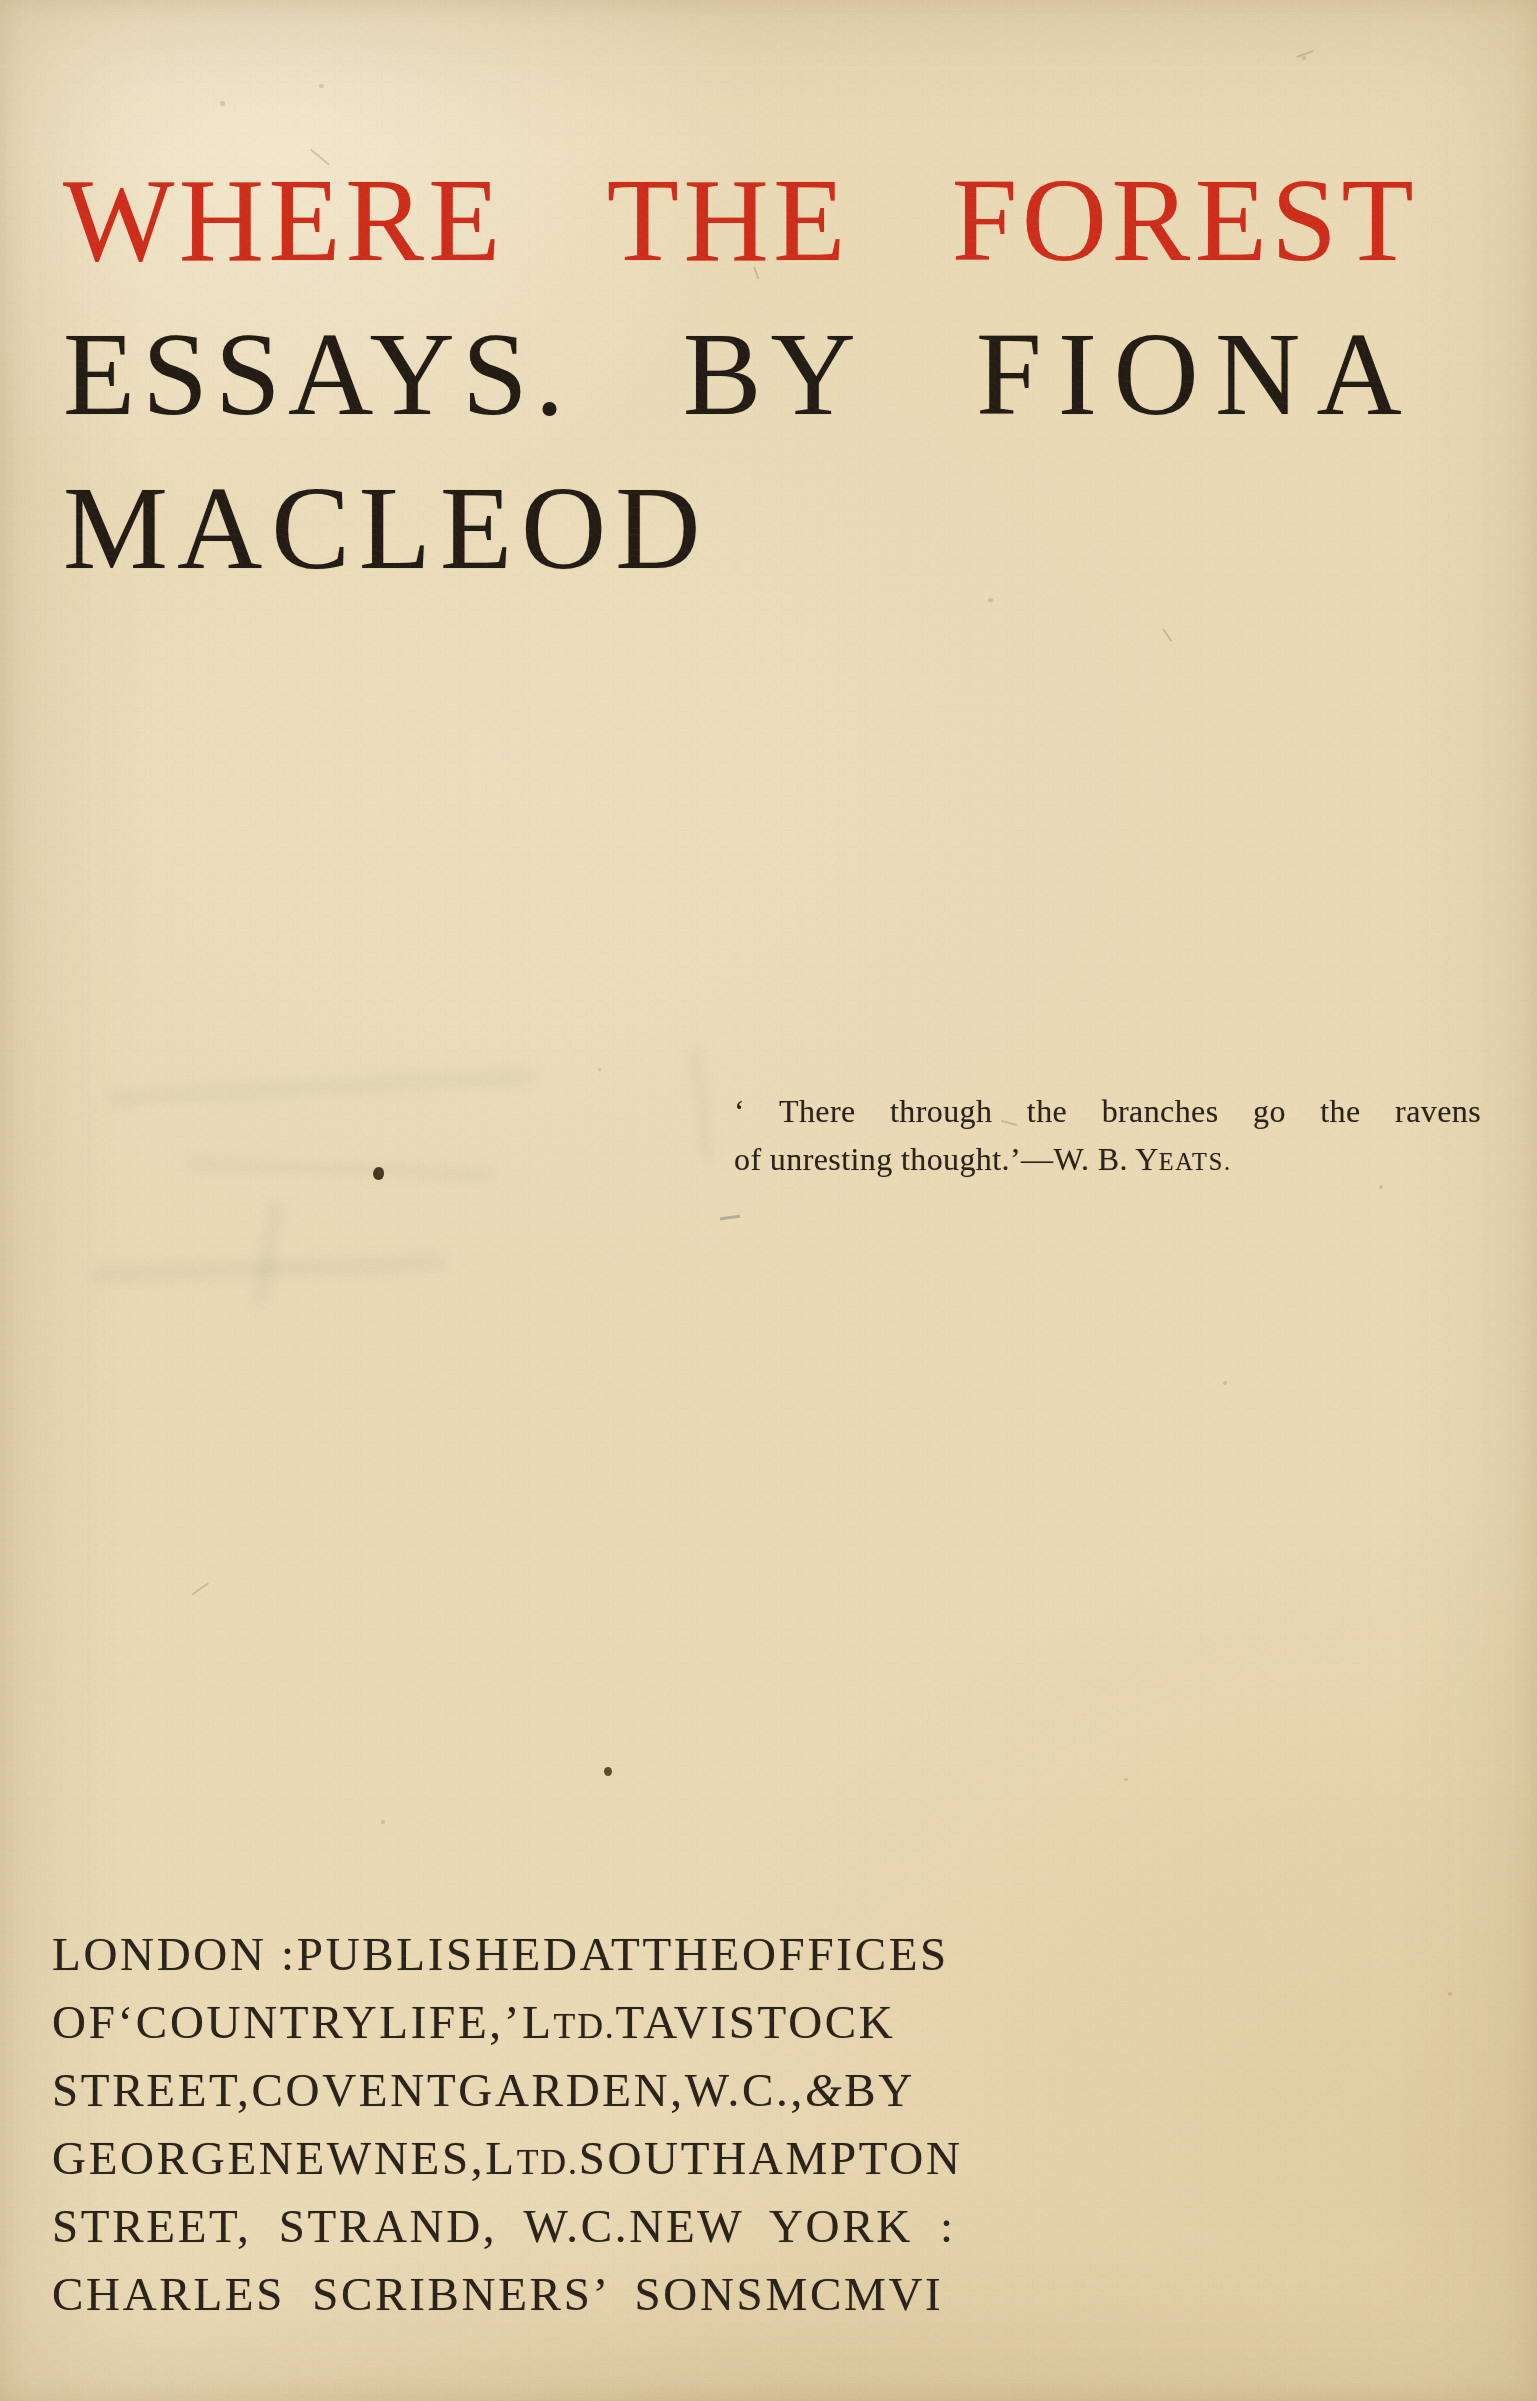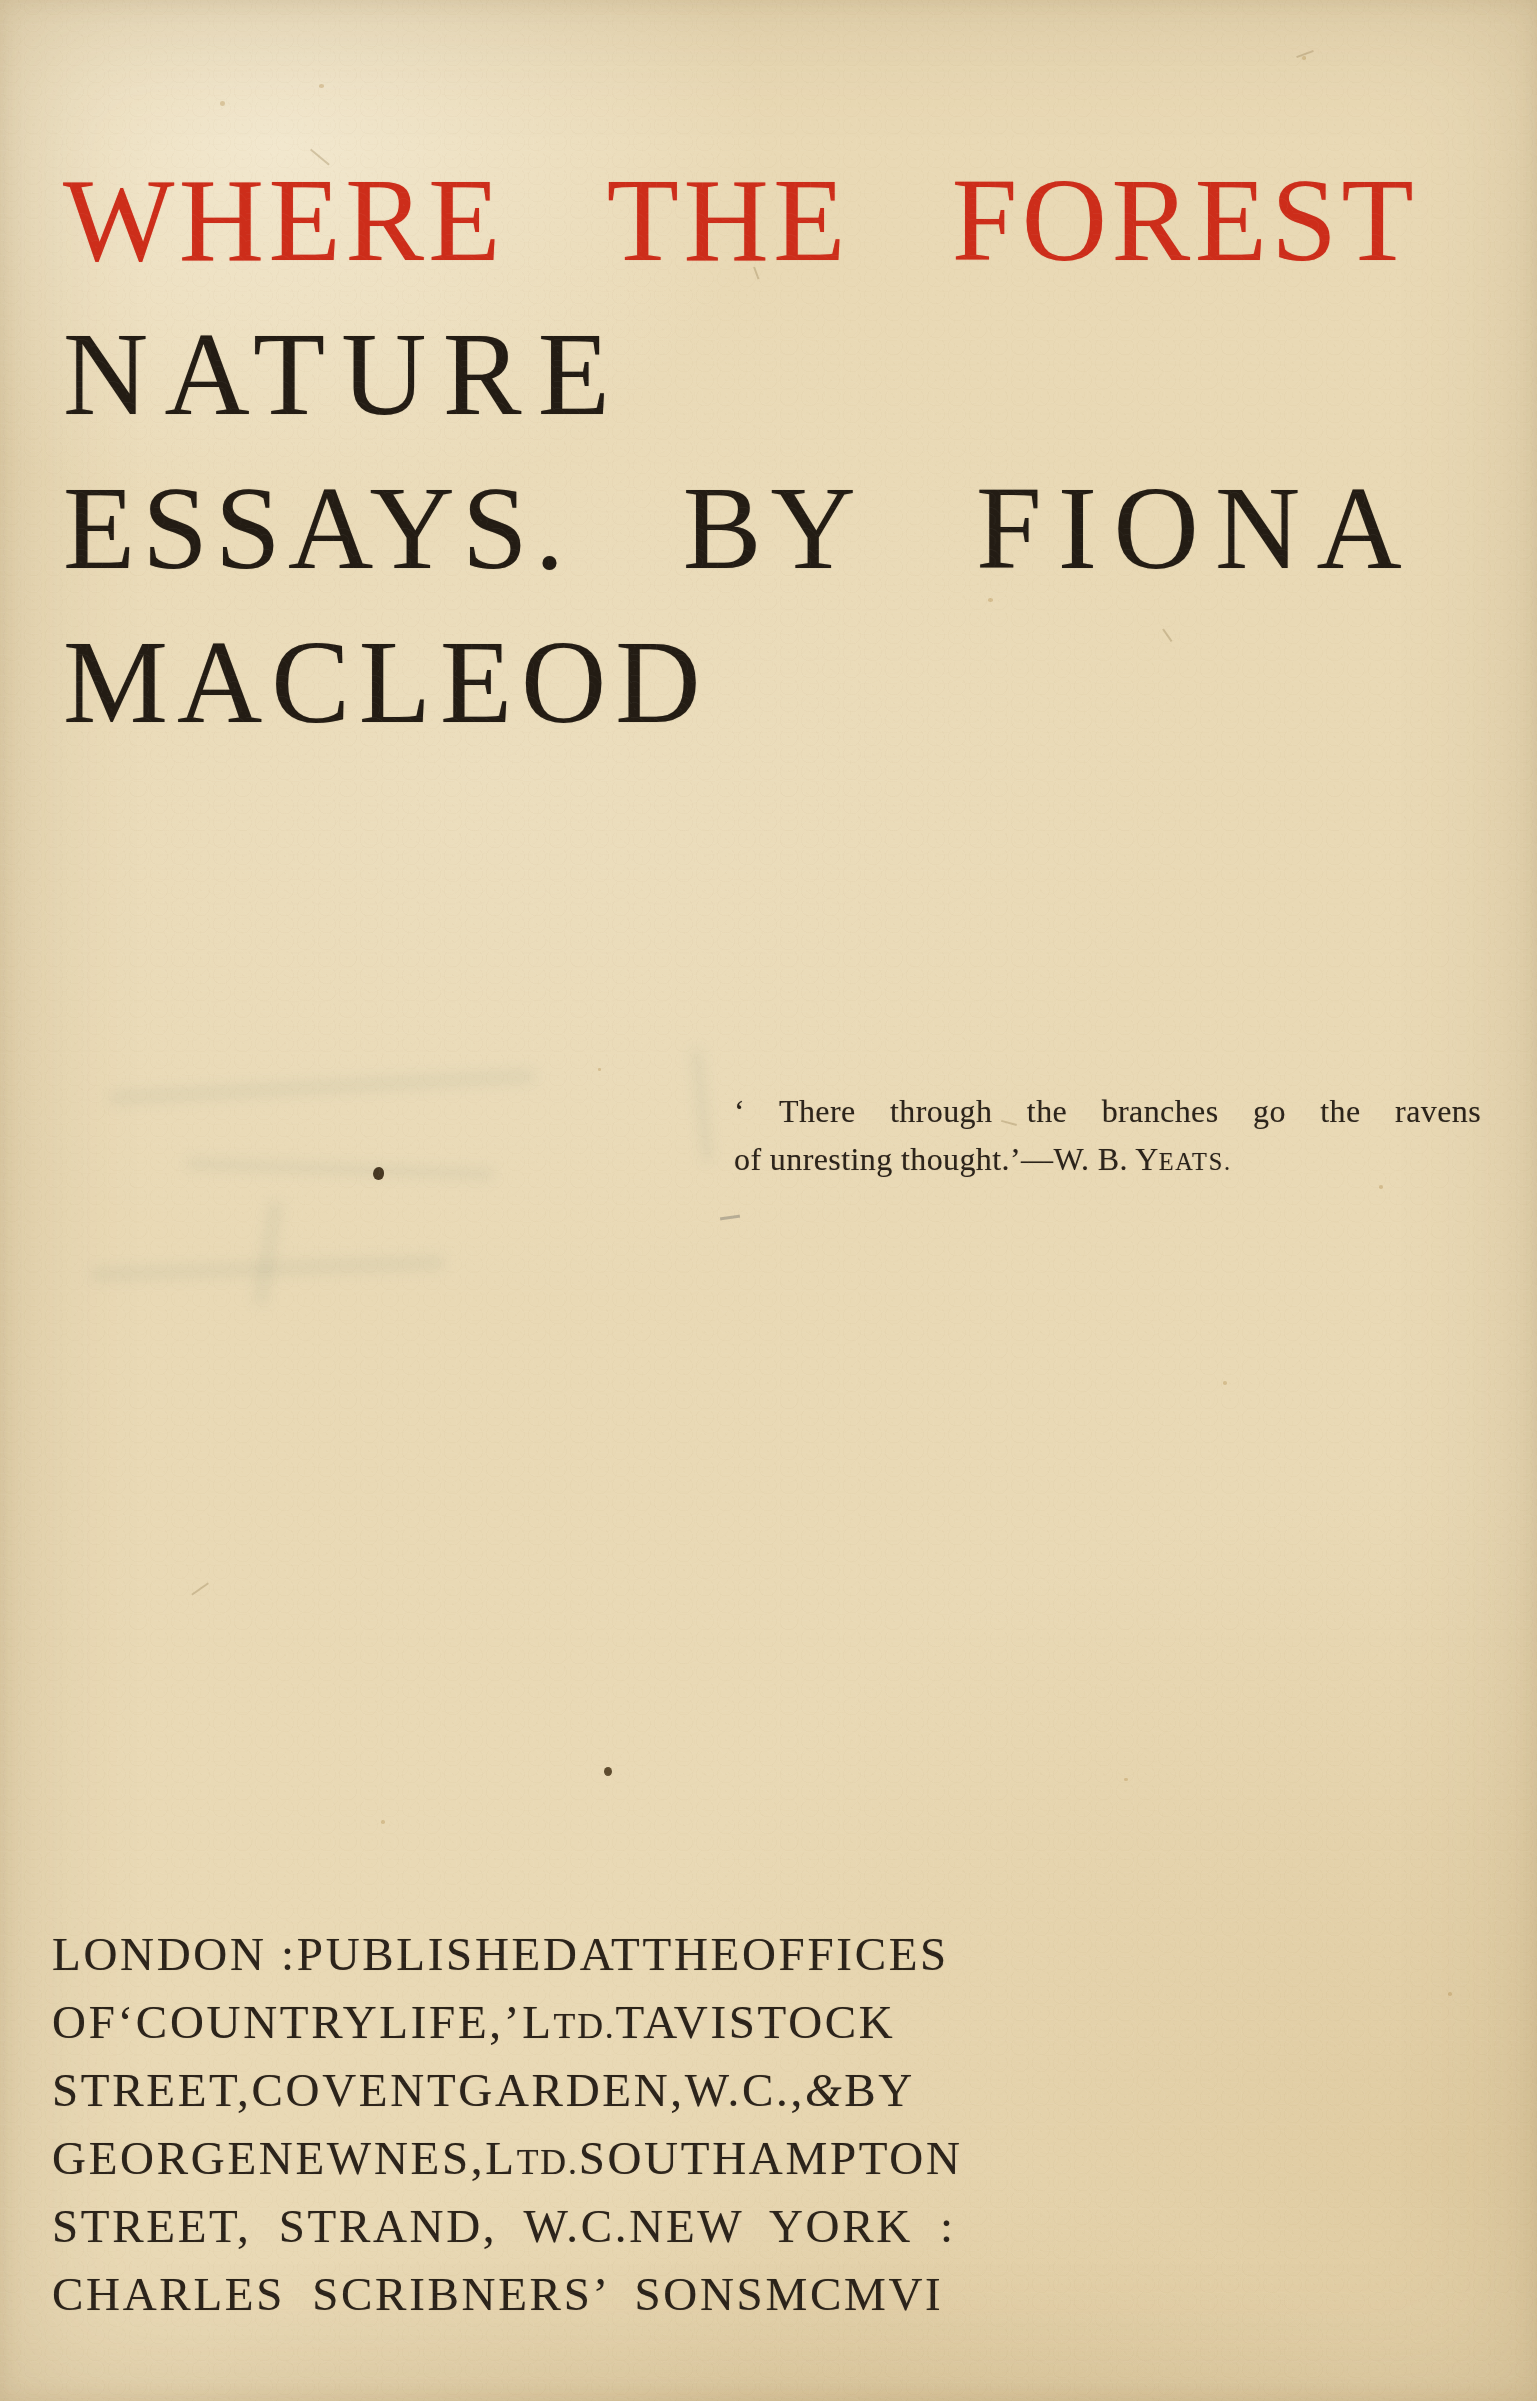--- a/index.html
+++ b/index.html
@@ -111,21 +111,20 @@
 
 <div class="page">
 
   <section class="title-block">
     <div class="t-line">
       <span class="red ls-a">WHERE</span>
       <span class="red ls-a">THE</span>
       <span class="red ls-a">FOREST</span>
     </div>
     <div class="t-line">
-      <span class="ls-d">NATURE</span>
     </div>
     <div class="t-line">
       <span class="ls-b">ESSAYS.</span>
       <span class="ls-c">BY</span>
       <span class="ls-d">FIONA</span>
     </div>
     <div class="t-line single">
       <span class="ls-c">MACLEOD</span>
     </div>
   </section>

